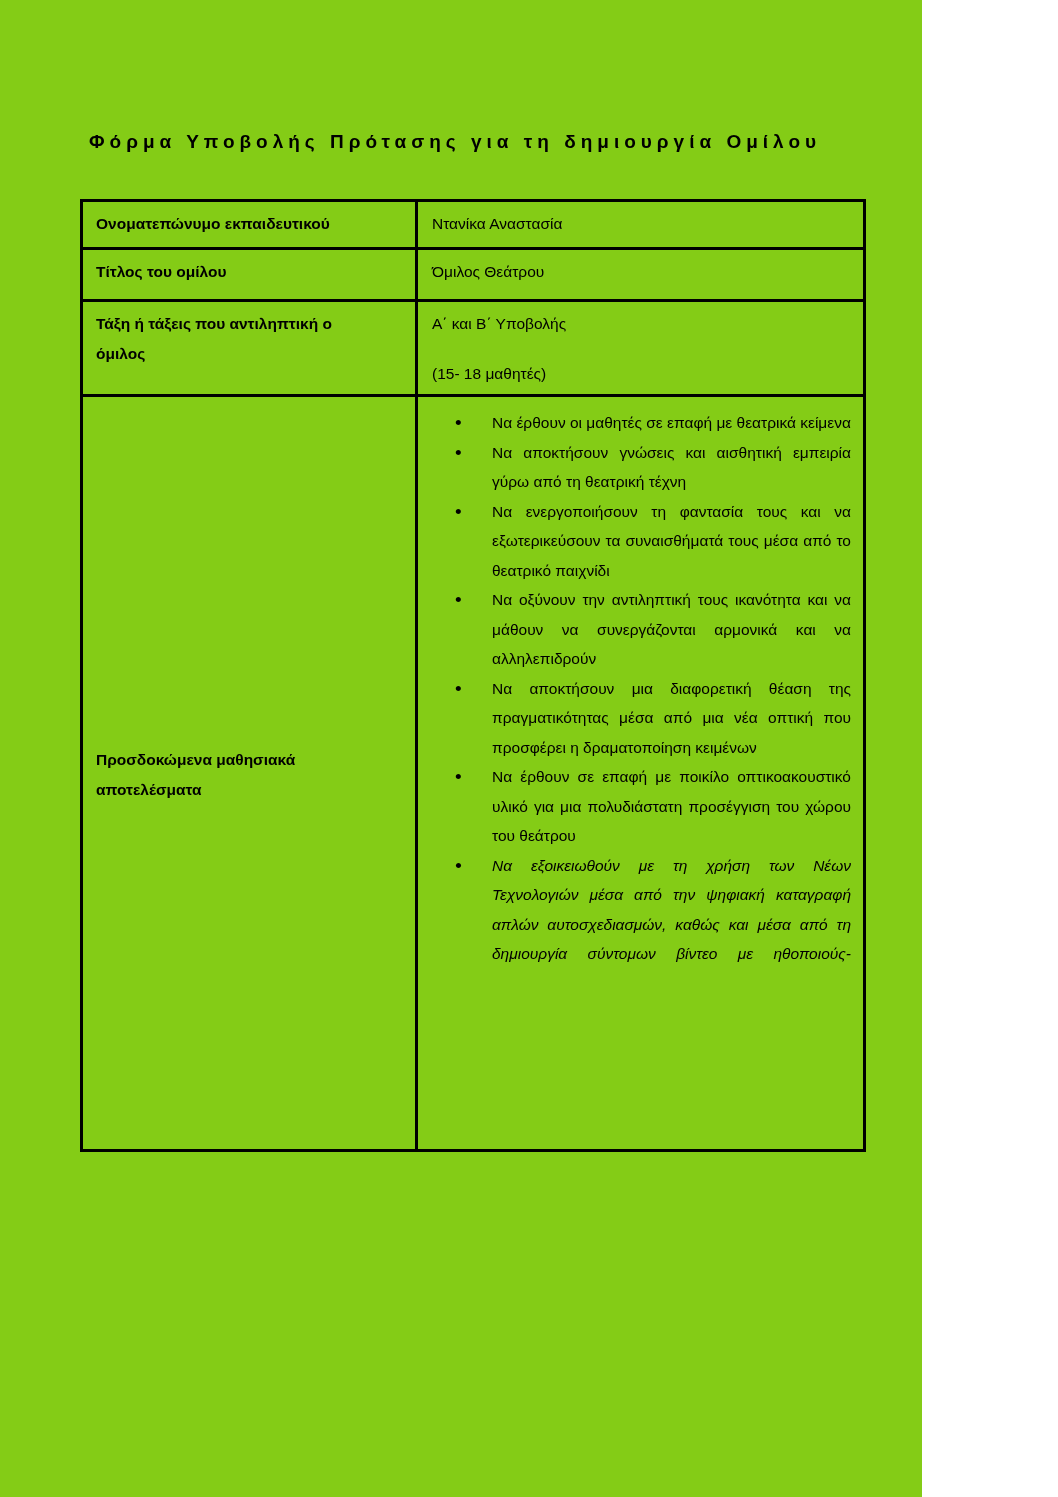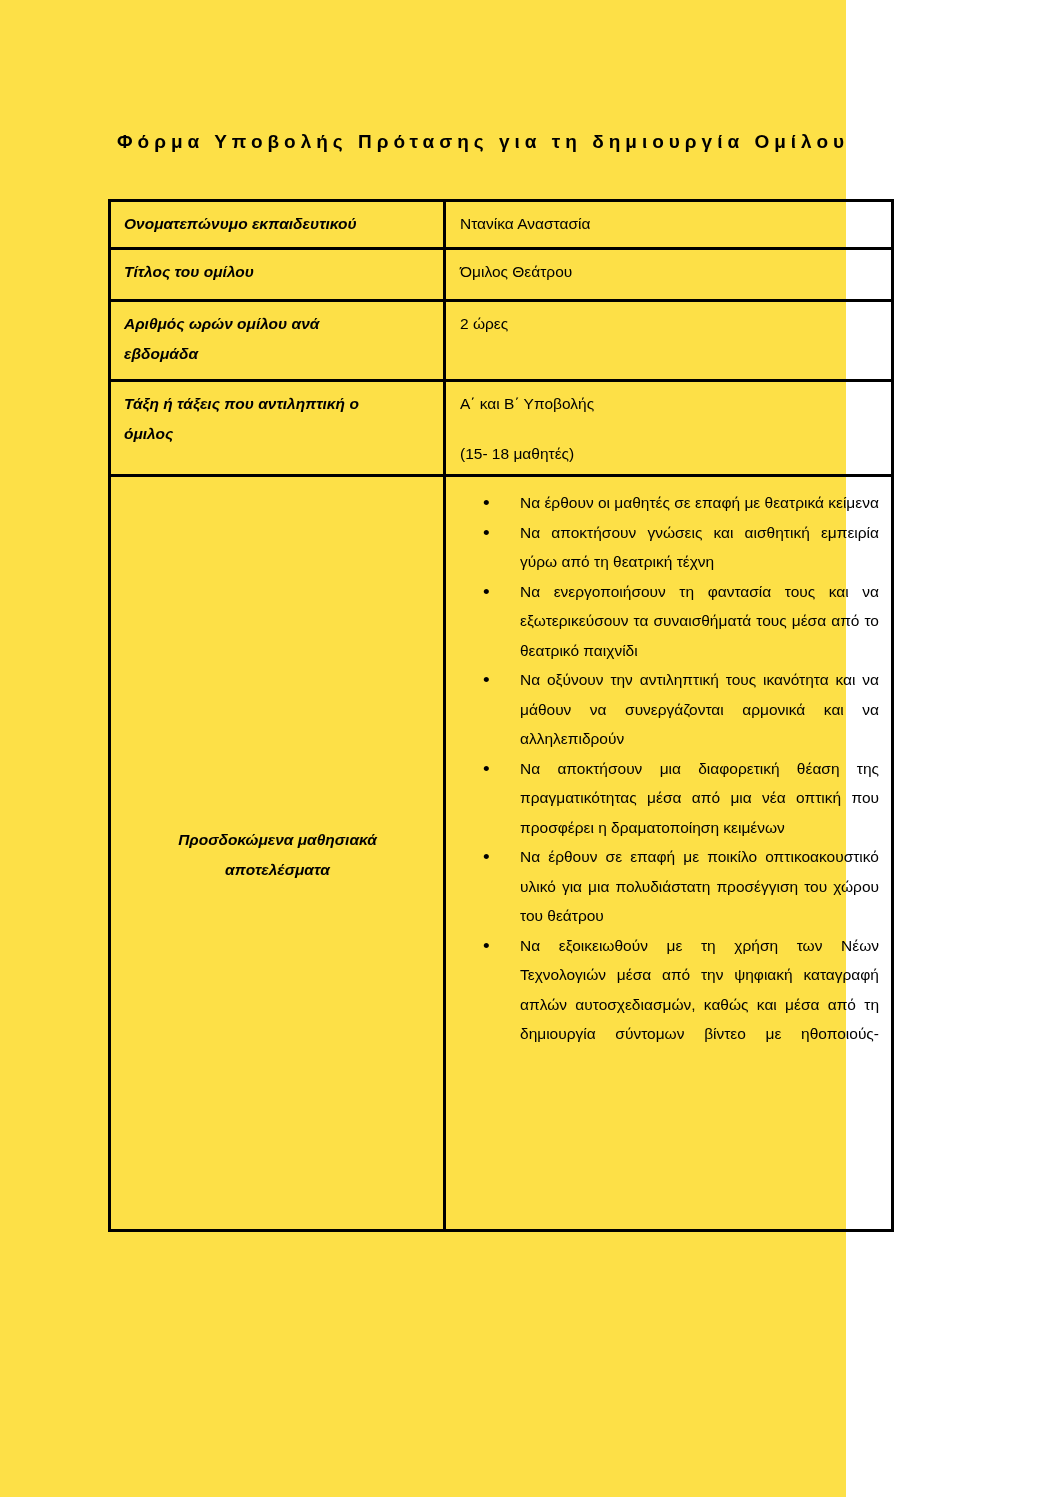--- a/index.html
+++ b/index.html
@@ -6,24 +6,24 @@
   html, body { background: #ffffff; }
   body {
     width: 1058px;
     height: 1497px;
     font-family: "Liberation Sans", sans-serif;
     color: #000000;
     overflow: hidden;
   }
   .page {
     position: relative;
-    width: 846px;
+    width: 922px;
     height: 1497px;
-    background: #fde047;
-    padding: 131px 0 0 108px;
+    background: #84cc16;
+    padding: 131px 0 0 80px;
   }
   .doc-title {
     font-size: 19px;
     font-weight: bold;
     letter-spacing: 5px;
     margin-left: 9px;
     white-space: nowrap;
   }
   table.form-table {
     border-collapse: collapse;
@@ -34,55 +34,55 @@
   table.form-table td {
     border: 3px solid #000000;
     vertical-align: top;
     font-size: 15.5px;
     line-height: 29.5px;
   }
   td.c-label {
     width: 335px;
     font-weight: bold;
     padding: 7px 12px 4px 13px;
-    font-style: italic;
   }
   td.c-label .label-text { display: inline-block; max-width: 258px; }
   td.c-value {
     width: 448px;
     padding: 7px 12px 4px 14px;
   }
   tr.r1 td { height: 48px; }
   tr.r2 td { height: 48px; }
   tr.r3 td { height: 52px; }
   tr.r4 td { height: 76px; }
   tr.r5 td { height: 80px; }
   tr.r6 td { height: 95px; }
   tr.r7 td { height: 755px; }
-  tr.r7 td.c-label { vertical-align: middle; text-align: center; }
+  tr.r7 td.c-label { vertical-align: middle; }
   .para-gap { margin-top: 20px; }
   td.c-outcomes { padding: 11px 12px 4px 0; }
   ul.outcomes {
     list-style: none;
   }
   ul.outcomes li {
     position: relative;
     padding-left: 74px;
     text-align: justify;
     text-align-last: left;
   }
   ul.outcomes li::before {
     content: "\2022";
     position: absolute;
     left: 37px;
     top: 0;
     font-size: 19px;
   }
   ul.outcomes li.cont {
     text-align-last: justify;
+    font-style: italic;
   }
 </style>
 </head>
 <body>
 
 <div class="page">
 
   <div class="doc-title">Φόρμα Υποβολής Πρότασης για τη δημιουργία Ομίλου</div>
 
   <table class="form-table">
@@ -100,28 +100,20 @@
       <tr class="r3">
         <td class="c-label">
           <span class="label-text">Τίτλος του ομίλου</span>
         </td>
         <td class="c-value">
           <span>Όμιλος Θεάτρου</span>
         </td>
       </tr>
 
 
-      <tr class="r5">
-        <td class="c-label">
-          <span class="label-text">Αριθμός ωρών ομίλου ανά εβδομάδα</span>
-        </td>
-        <td class="c-value">
-          <span>2 ώρες</span>
-        </td>
-      </tr>
 
       <tr class="r6">
         <td class="c-label">
           <span class="label-text">Τάξη ή τάξεις που αντιληπτική ο όμιλος</span>
         </td>
         <td class="c-value">
           <div>Α΄ και Β΄ Υποβολής</div>
           <div class="para-gap">(15- 18 μαθητές)</div>
         </td>
       </tr>

